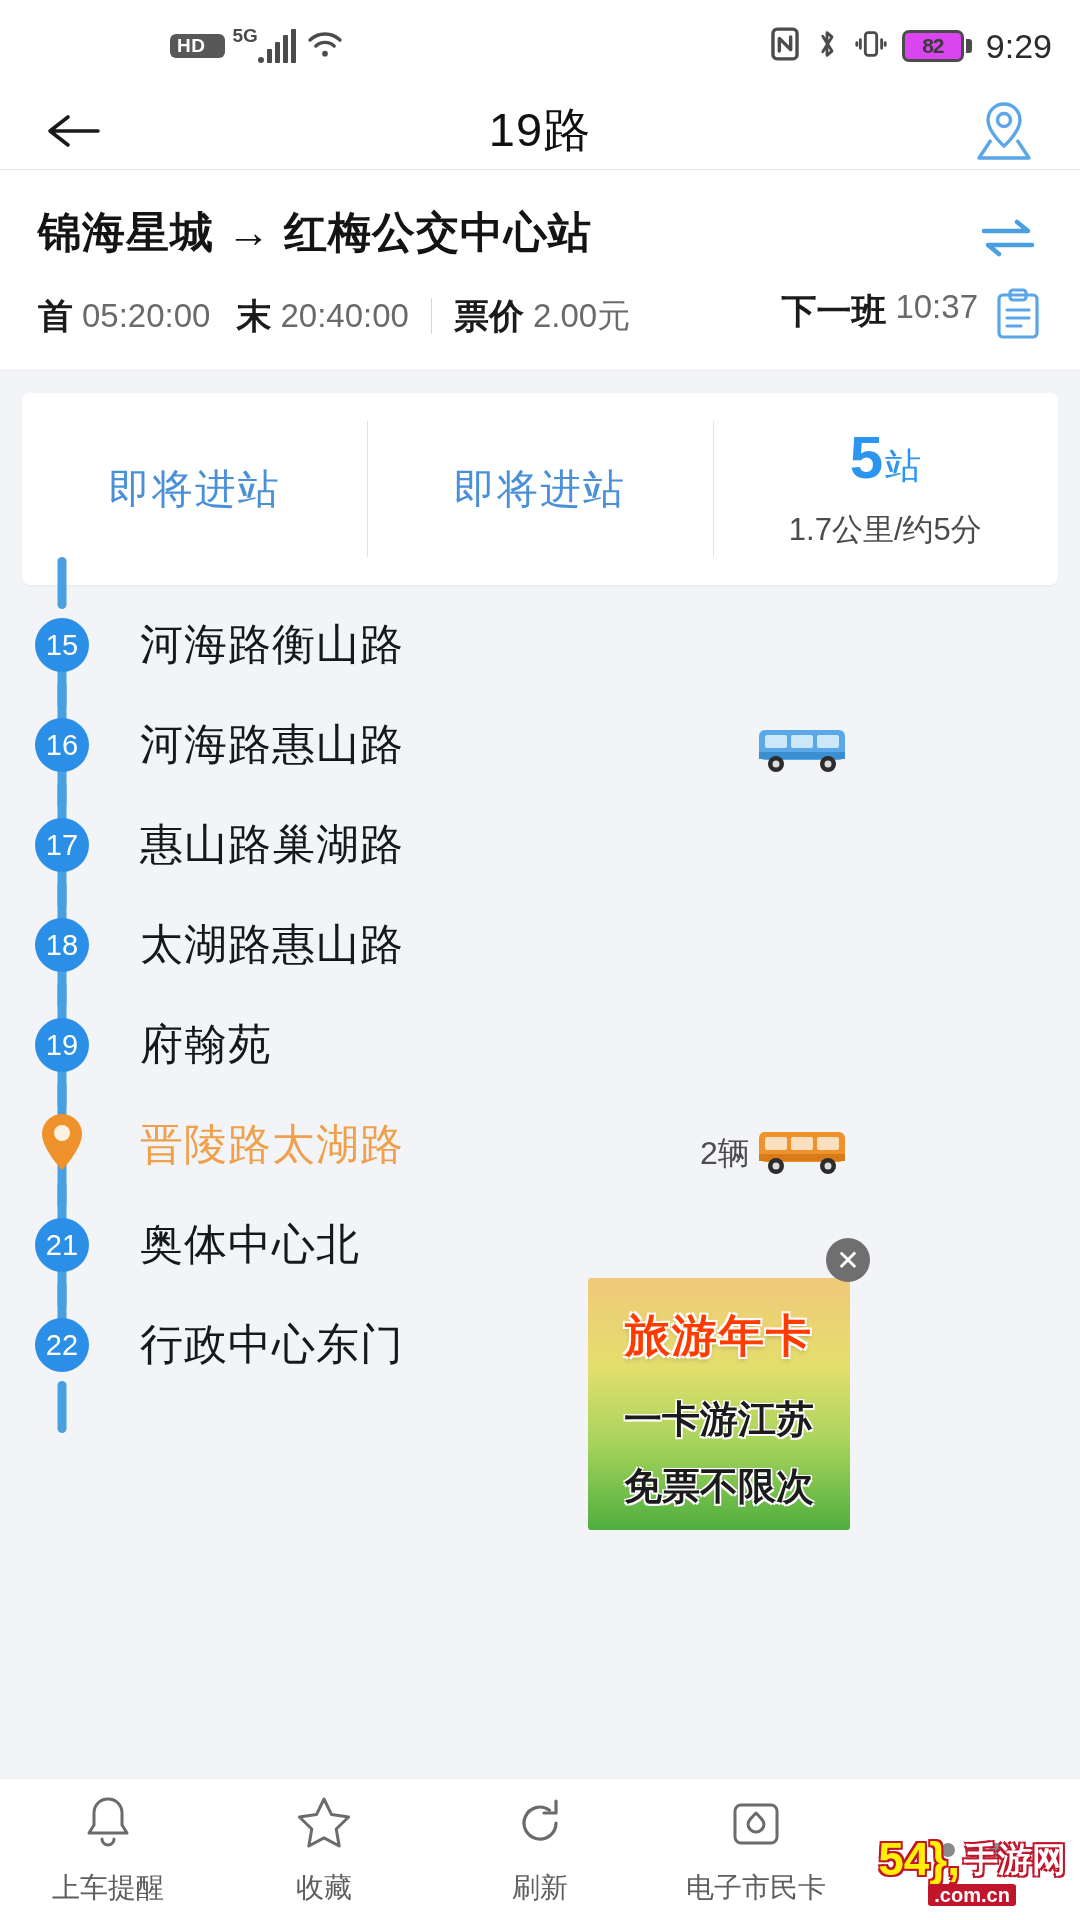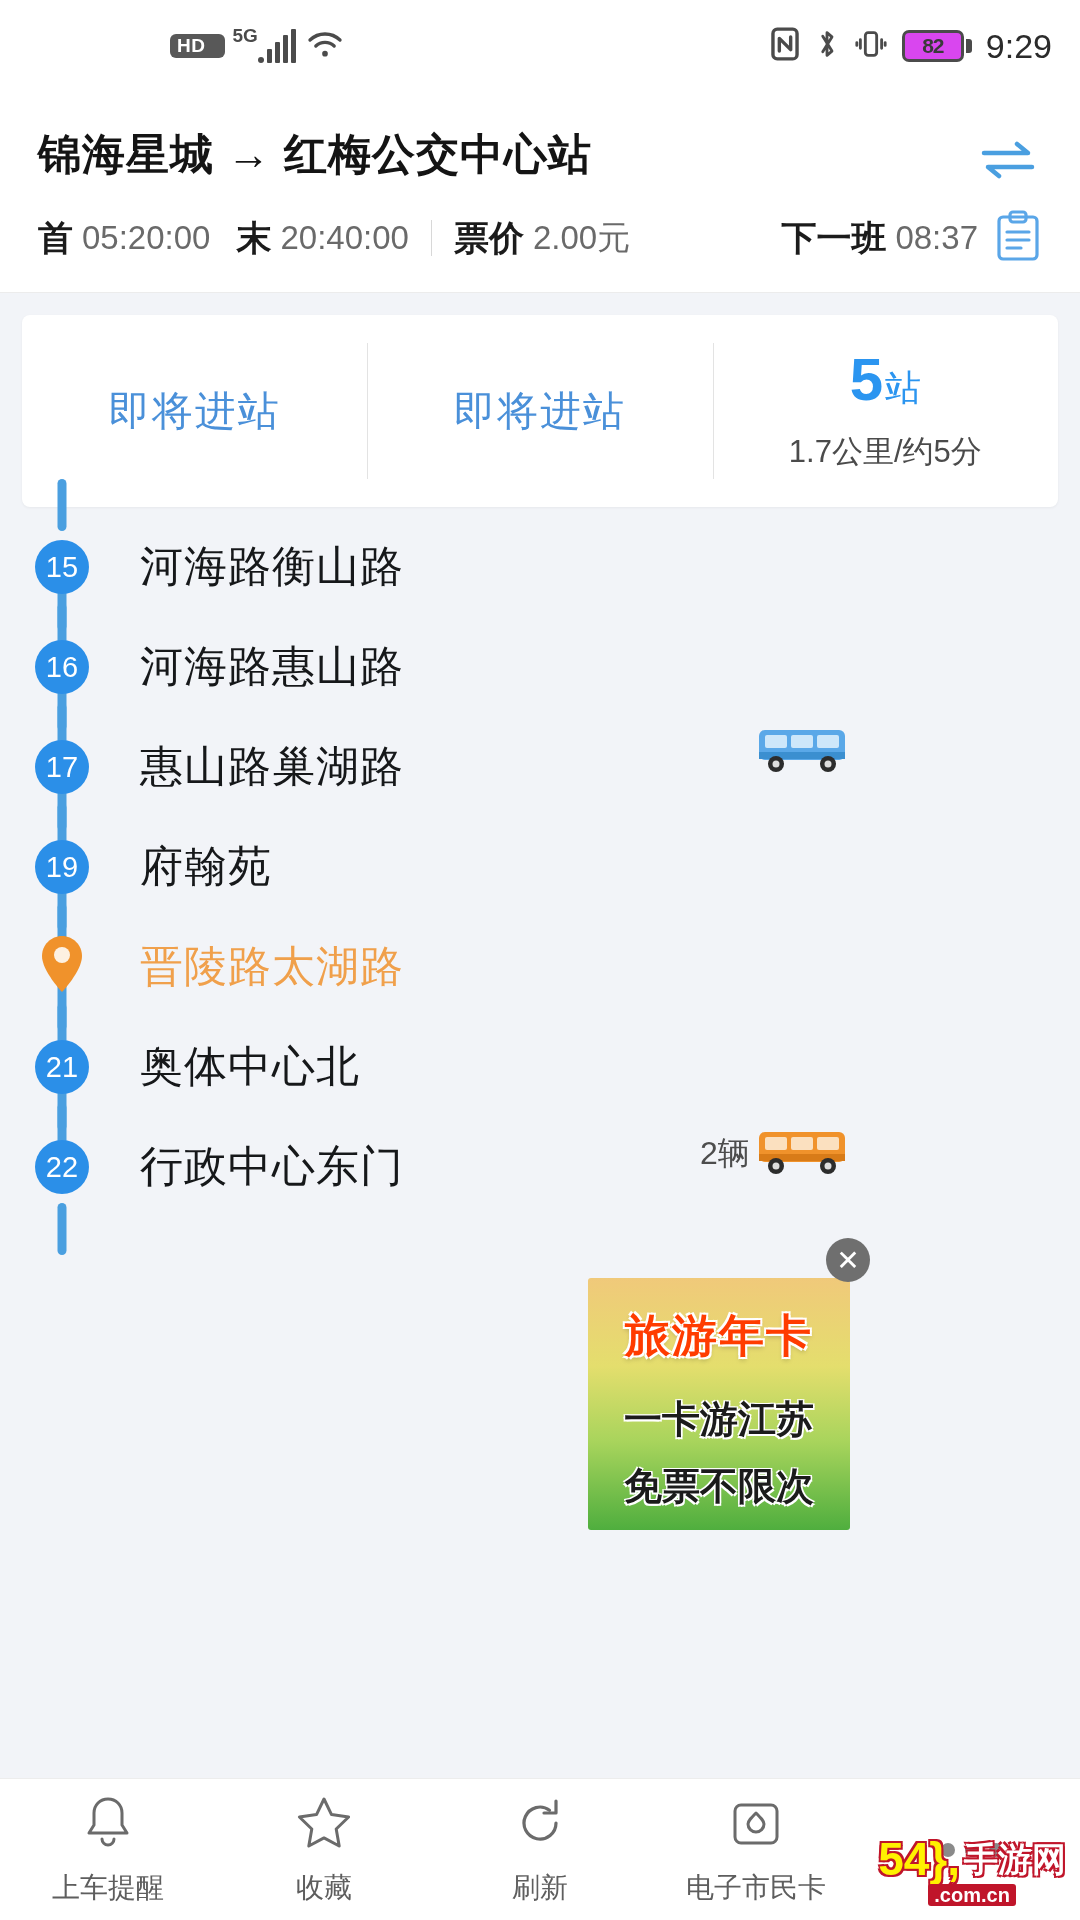--- a/index.html
+++ b/index.html
@@ -68,21 +68,21 @@
   .route-dir{ font-size:43px; font-weight:bold; color:#141414; letter-spacing:1px;}
   .swap-btn{ position:absolute; right:42px; top:44px; width:60px;height:48px;cursor:pointer;}
   .route-info{
     display:flex; align-items:center; padding:26px 38px 26px 38px;
     background:#fff; position:relative; border-bottom:1px solid #ececec;
   }
   .ri-lab{ font-size:35px; font-weight:bold; color:#1b1b1b; }
   .ri-val{ font-size:33px; color:#6a6a6a; margin-left:9px; }
   .ri-gap{ width:26px; }
   .ri-sep{ width:1px; height:36px; background:#d8d8d8; margin:0 22px;}
-  .ri-right{ margin-left:auto; display:flex; align-items:center;}
+  .ri-right{ margin-left:auto; display:flex; }
   .sched-icon{ margin-left:16px; cursor:pointer; }
 
   
   .card-wrap{ padding:22px 22px 0 22px; }
   .arr-card{
     background:#fff; border-radius:8px; height:192px;
     display:flex; align-items:stretch;
     box-shadow:0 1px 3px rgba(0,0,0,.05);
   }
   .arr-col{ flex:1; display:flex; flex-direction:column; align-items:center; justify-content:center; position:relative;}
@@ -218,20 +218,35 @@
           </svg>
       </span>
       <span class="battery">
         <span class="batt-body">82</span>
         <span class="batt-cap"></span>
       </span>
       <span class="clock">9:29</span>
     </div>
   </div>
 
+  <div class="topbar">
+    <div class="back-btn">
+      <svg width="64" height="44" viewBox="0 0 64 44">
+          <path d="M26 8L8 22l18 14M8 22h48" stroke="#1a1a1a" stroke-width="3.6" fill="none" stroke-linecap="round" stroke-linejoin="round"></path>
+        </svg>
+    </div>
+    <div class="page-title">19路</div>
+    <div class="map-btn">
+      <svg width="66" height="62" viewBox="0 0 66 62">
+        <path d="M33 4c-9 0-16 7-16 16 0 12 16 26 16 26s16-14 16-26c0-9-7-16-16-16z" fill="none" stroke="#5aa6e8" stroke-width="3.4"></path>
+        <circle cx="33" cy="20" r="6.5" fill="none" stroke="#5aa6e8" stroke-width="3.4"></circle>
+        <path d="M20 40L8 58h50L46 40" fill="none" stroke="#5aa6e8" stroke-width="3.4" stroke-linejoin="round"></path>
+      </svg>
+    </div>
+  </div>
 
   <div class="route-head">
     <div class="route-dir">锦海星城 → 红梅公交中心站</div>
     <div class="swap-btn">
       <svg width="60" height="48" viewBox="0 0 60 48">
           <path d="M6 17h44l-11-9M54 31H10l11 9" stroke="#4a9fe0" stroke-width="4.5" fill="none" stroke-linecap="round" stroke-linejoin="round"></path>
         </svg>
     </div>
   </div>
 
@@ -239,21 +254,21 @@
     <span class="ri-lab">首</span>
     <span class="ri-val">05:20:00</span>
     <span class="ri-gap"></span>
     <span class="ri-lab">末</span>
     <span class="ri-val">20:40:00</span>
     <span class="ri-sep"></span>
     <span class="ri-lab">票价</span>
     <span class="ri-val">2.00元</span>
     <span class="ri-right">
       <span class="ri-lab">下一班</span>
-      <span class="ri-val">08:37</span>
+      <span class="ri-val">10:37</span>
       <span class="sched-icon">
         <svg width="48" height="52" viewBox="0 0 48 52">
             <rect x="5" y="7" width="38" height="42" rx="4" fill="none" stroke="#5aa6e8" stroke-width="3.2"></rect>
             <rect x="16" y="2" width="16" height="10" rx="3" fill="none" stroke="#5aa6e8" stroke-width="3.2"></rect>
             <path d="M13 22h22M13 30h22M13 38h14" stroke="#5aa6e8" stroke-width="3.2" stroke-linecap="round"></path>
           </svg>
       </span>
     </span>
   </div>
 
@@ -286,20 +301,26 @@
         <div class="seg" style="top: -38px; height: 52px;"></div>
         <div class="seg" style="top: 86px; height: 52px;"></div>
         <div class="st-dot">16</div>
         <div class="st-name">河海路惠山路</div>
       </div>
       <div class="st-row">
         <div class="seg" style="top: -38px; height: 52px;"></div>
         <div class="seg" style="top: 86px; height: 52px;"></div>
         <div class="st-dot">17</div>
         <div class="st-name">惠山路巢湖路</div>
+      </div>
+      <div class="st-row">
+        <div class="seg" style="top: -38px; height: 52px;"></div>
+        <div class="seg" style="top: 86px; height: 52px;"></div>
+        <div class="st-dot">18</div>
+        <div class="st-name">太湖路惠山路</div>
       </div>
       <div class="st-row">
         <div class="seg" style="top: -38px; height: 52px;"></div>
         <div class="seg" style="top: 86px; height: 52px;"></div>
         <div class="st-dot">19</div>
         <div class="st-name">府翰苑</div>
       </div>
       <div class="st-row current">
         <div class="seg" style="top: -38px; height: 52px;"></div>
         <div class="seg" style="top: 86px; height: 52px;"></div>

